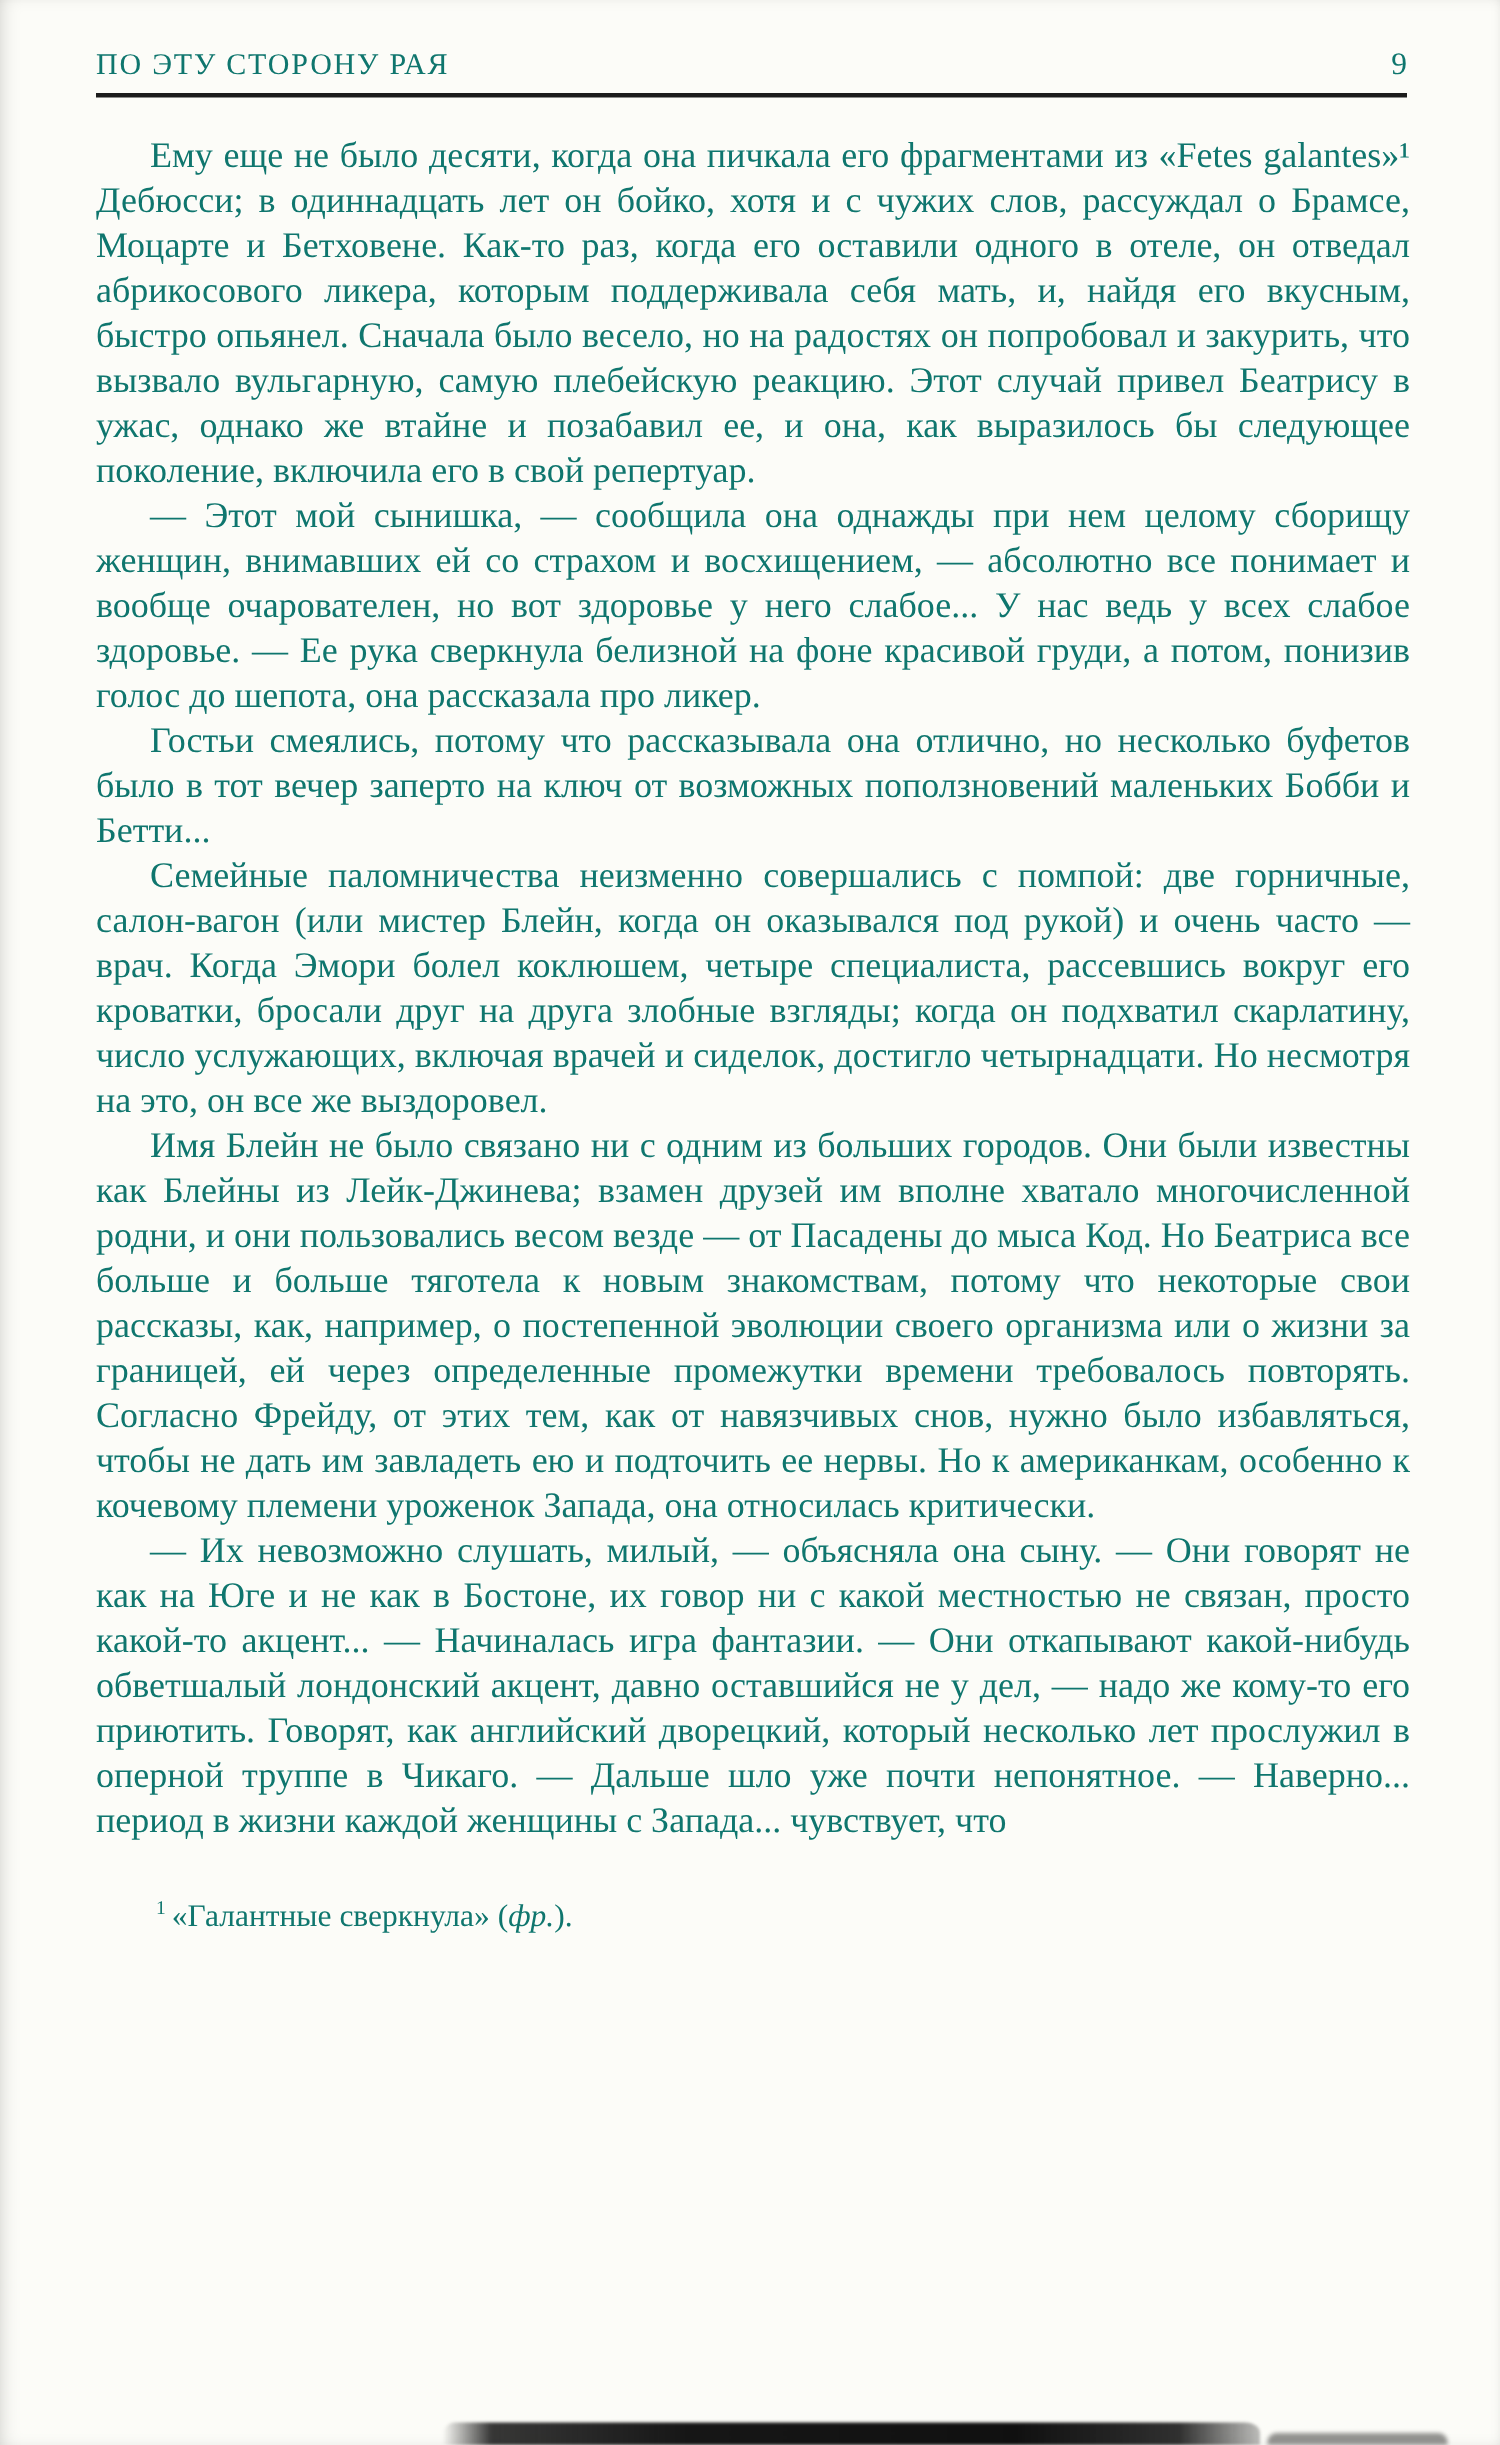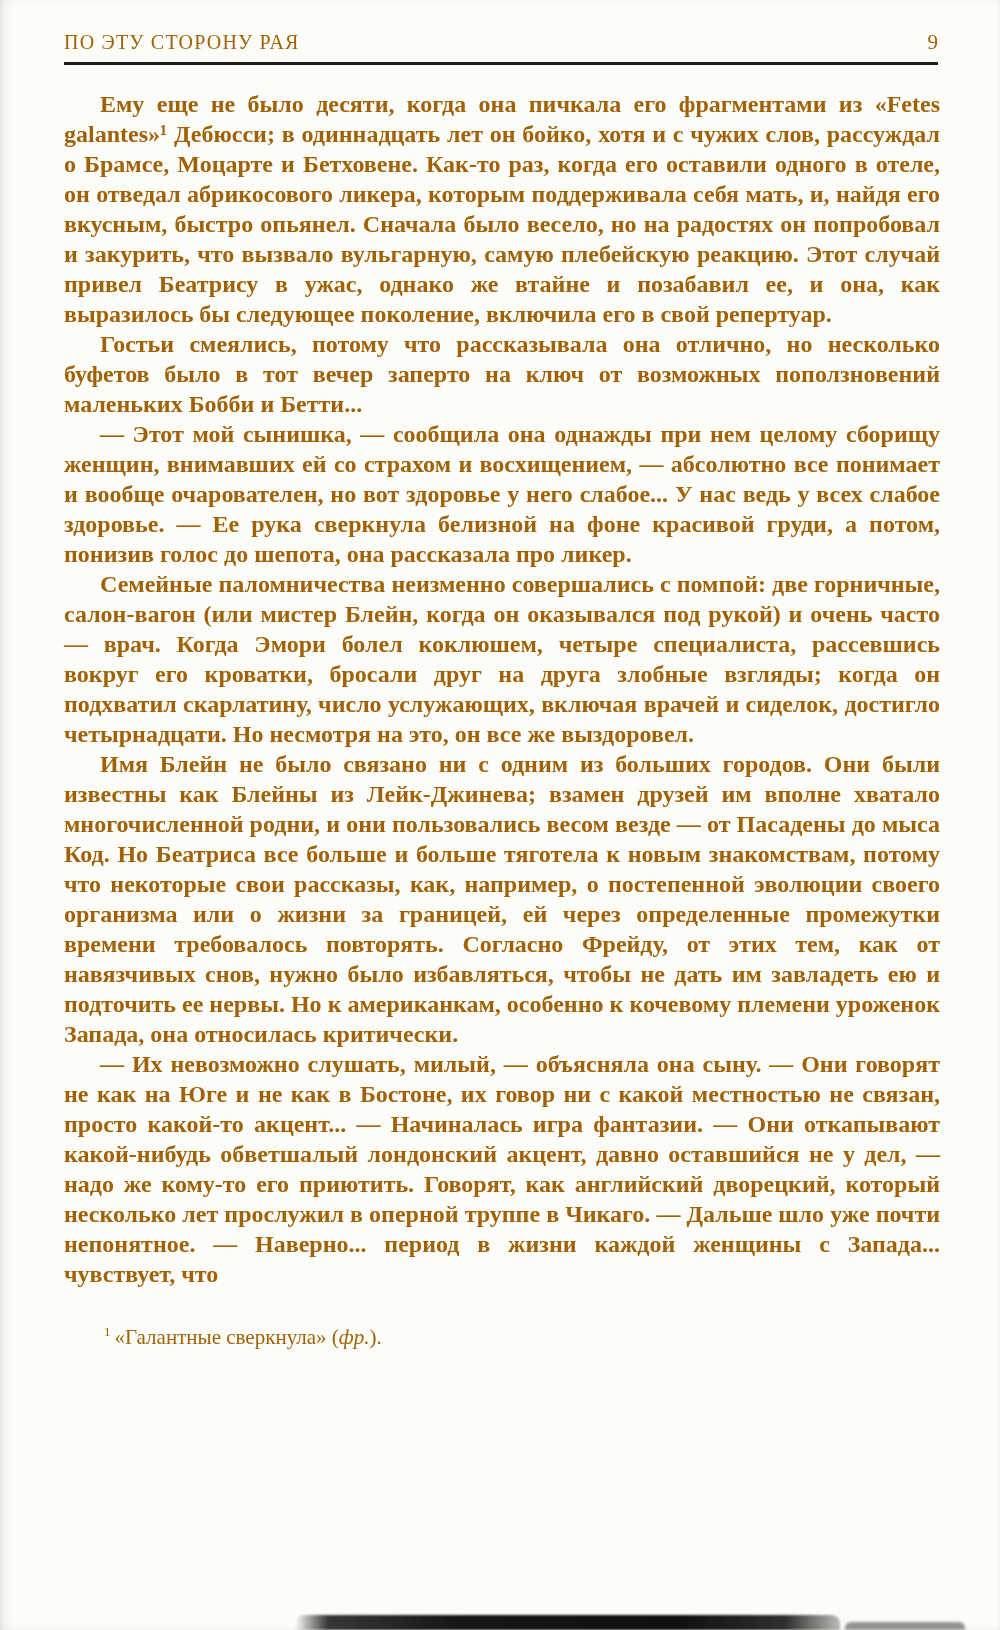--- a/index.html
+++ b/index.html
@@ -9,21 +9,21 @@
   body {
     width: 1000px;
     height: 1630px;
     background: #e9e9e6;
   }
   .page {
     position: relative;
     width: 1000px;
     height: 1630px;
     background: #fcfcf8;
-    color: #a16207;
+    color: #0f766e;
     font-family: "Liberation Serif", "DejaVu Serif", serif;
     overflow: hidden;
     box-shadow: inset 6px 0 14px -8px rgba(0,0,0,.25), inset -4px 0 10px -8px rgba(0,0,0,.18);
   }
   .page-header {
     display: flex;
     justify-content: space-between;
     align-items: baseline;
     margin: 30px 62px 0 64px;
   }
@@ -41,21 +41,20 @@
   }
   .page-body {
     margin: 24px 60px 0 64px;
     font-size: 24px;
     line-height: 30px;
     text-align: justify;
   }
   .page-body p {
     margin: 0;
     text-indent: 36px;
-    font-weight: bold;
   }
   .footnote {
     margin: 30px 60px 0 104px;
     font-size: 21px;
     line-height: 26px;
   }
   .footnote sup {
     font-size: 13px;
     margin-right: 4px;
   }
@@ -96,22 +95,22 @@
 
   <header class="page-header">
     <span class="running-title">ПО ЭТУ СТОРОНУ РАЯ</span>
     <span class="page-number">9</span>
   </header>
 
   <div class="header-rule"></div>
 
   <main class="page-body">
     <p>Ему еще не было десяти, когда она пичкала его фрагментами из «Fetes galantes»¹ Дебюсси; в одиннадцать лет он бойко, хотя и с чужих слов, рассуждал о Брамсе, Моцарте и Бетховене. Как-то раз, когда его оставили одного в отеле, он отведал абрикосового ликера, которым поддерживала себя мать, и, найдя его вкусным, быстро опьянел. Сначала было весело, но на радостях он попробовал и закурить, что вызвало вульгарную, самую плебейскую реакцию. Этот случай привел Беатрису в ужас, однако же втайне и позабавил ее, и она, как выразилось бы следующее поколение, включила его в свой репертуар.</p>
+    <p>— Этот мой сынишка, — сообщила она однажды при нем целому сборищу женщин, внимавших ей со страхом и восхищением, — абсолютно все понимает и вообще очарователен, но вот здоровье у него слабое... У нас ведь у всех слабое здоровье. — Ее рука сверкнула белизной на фоне красивой груди, а потом, понизив голос до шепота, она рассказала про ликер.</p>
     <p>Гостьи смеялись, потому что рассказывала она отлично, но несколько буфетов было в тот вечер заперто на ключ от возможных поползновений маленьких Бобби и Бетти...</p>
-    <p>— Этот мой сынишка, — сообщила она однажды при нем целому сборищу женщин, внимавших ей со страхом и восхищением, — абсолютно все понимает и вообще очарователен, но вот здоровье у него слабое... У нас ведь у всех слабое здоровье. — Ее рука сверкнула белизной на фоне красивой груди, а потом, понизив голос до шепота, она рассказала про ликер.</p>
     <p>Семейные паломничества неизменно совершались с помпой: две горничные, салон-вагон (или мистер Блейн, когда он оказывался под рукой) и очень часто — врач. Когда Эмори болел коклюшем, четыре специалиста, рассевшись вокруг его кроватки, бросали друг на друга злобные взгляды; когда он подхватил скарлатину, число услужающих, включая врачей и сиделок, достигло четырнадцати. Но несмотря на это, он все же выздоровел.</p>
     <p>Имя Блейн не было связано ни с одним из больших городов. Они были известны как Блейны из Лейк-Джинева; взамен друзей им вполне хватало многочисленной родни, и они пользовались весом везде — от Пасадены до мыса Код. Но Беатриса все больше и больше тяготела к новым знакомствам, потому что некоторые свои рассказы, как, например, о постепенной эволюции своего организма или о жизни за границей, ей через определенные промежутки времени требовалось повторять. Согласно Фрейду, от этих тем, как от навязчивых снов, нужно было избавляться, чтобы не дать им завладеть ею и подточить ее нервы. Но к американкам, особенно к кочевому племени уроженок Запада, она относилась критически.</p>
     <p>— Их невозможно слушать, милый, — объясняла она сыну. — Они говорят не как на Юге и не как в Бостоне, их говор ни с какой местностью не связан, просто какой-то акцент... — Начиналась игра фантазии. — Они откапывают какой-нибудь обветшалый лондонский акцент, давно оставшийся не у дел, — надо же кому-то его приютить. Говорят, как английский дворецкий, который несколько лет прослужил в оперной труппе в Чикаго. — Дальше шло уже почти непонятное. — Наверно... период в жизни каждой женщины с Запада... чувствует, что</p>
   </main>
 
   <footer class="footnote">
     <sup>1</sup><span>«Галантные сверкнула» (</span><span class="lang">фр.</span><span>).</span>
   </footer>
 
   <div class="scan-artifact"></div>

